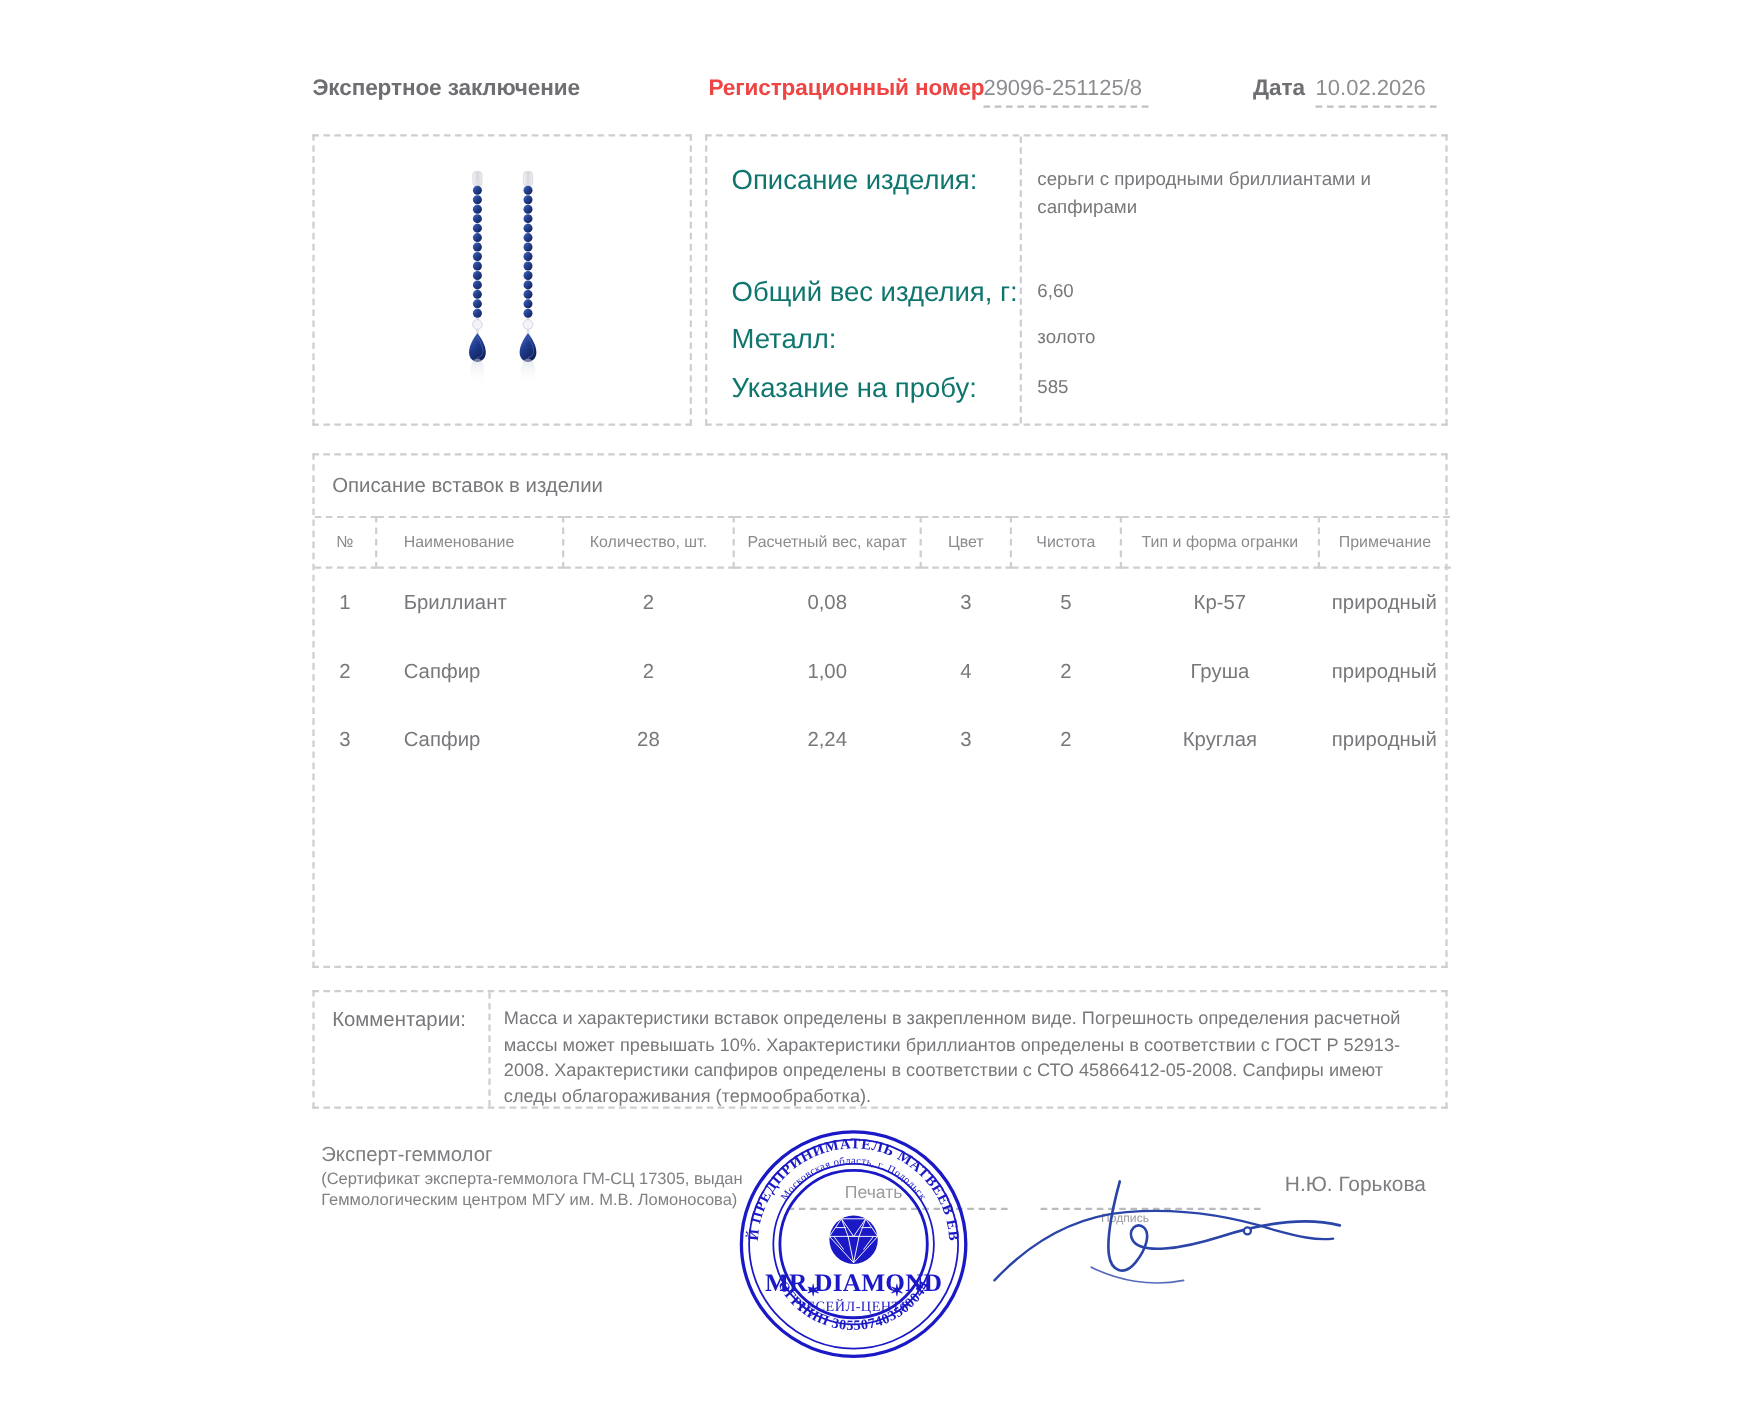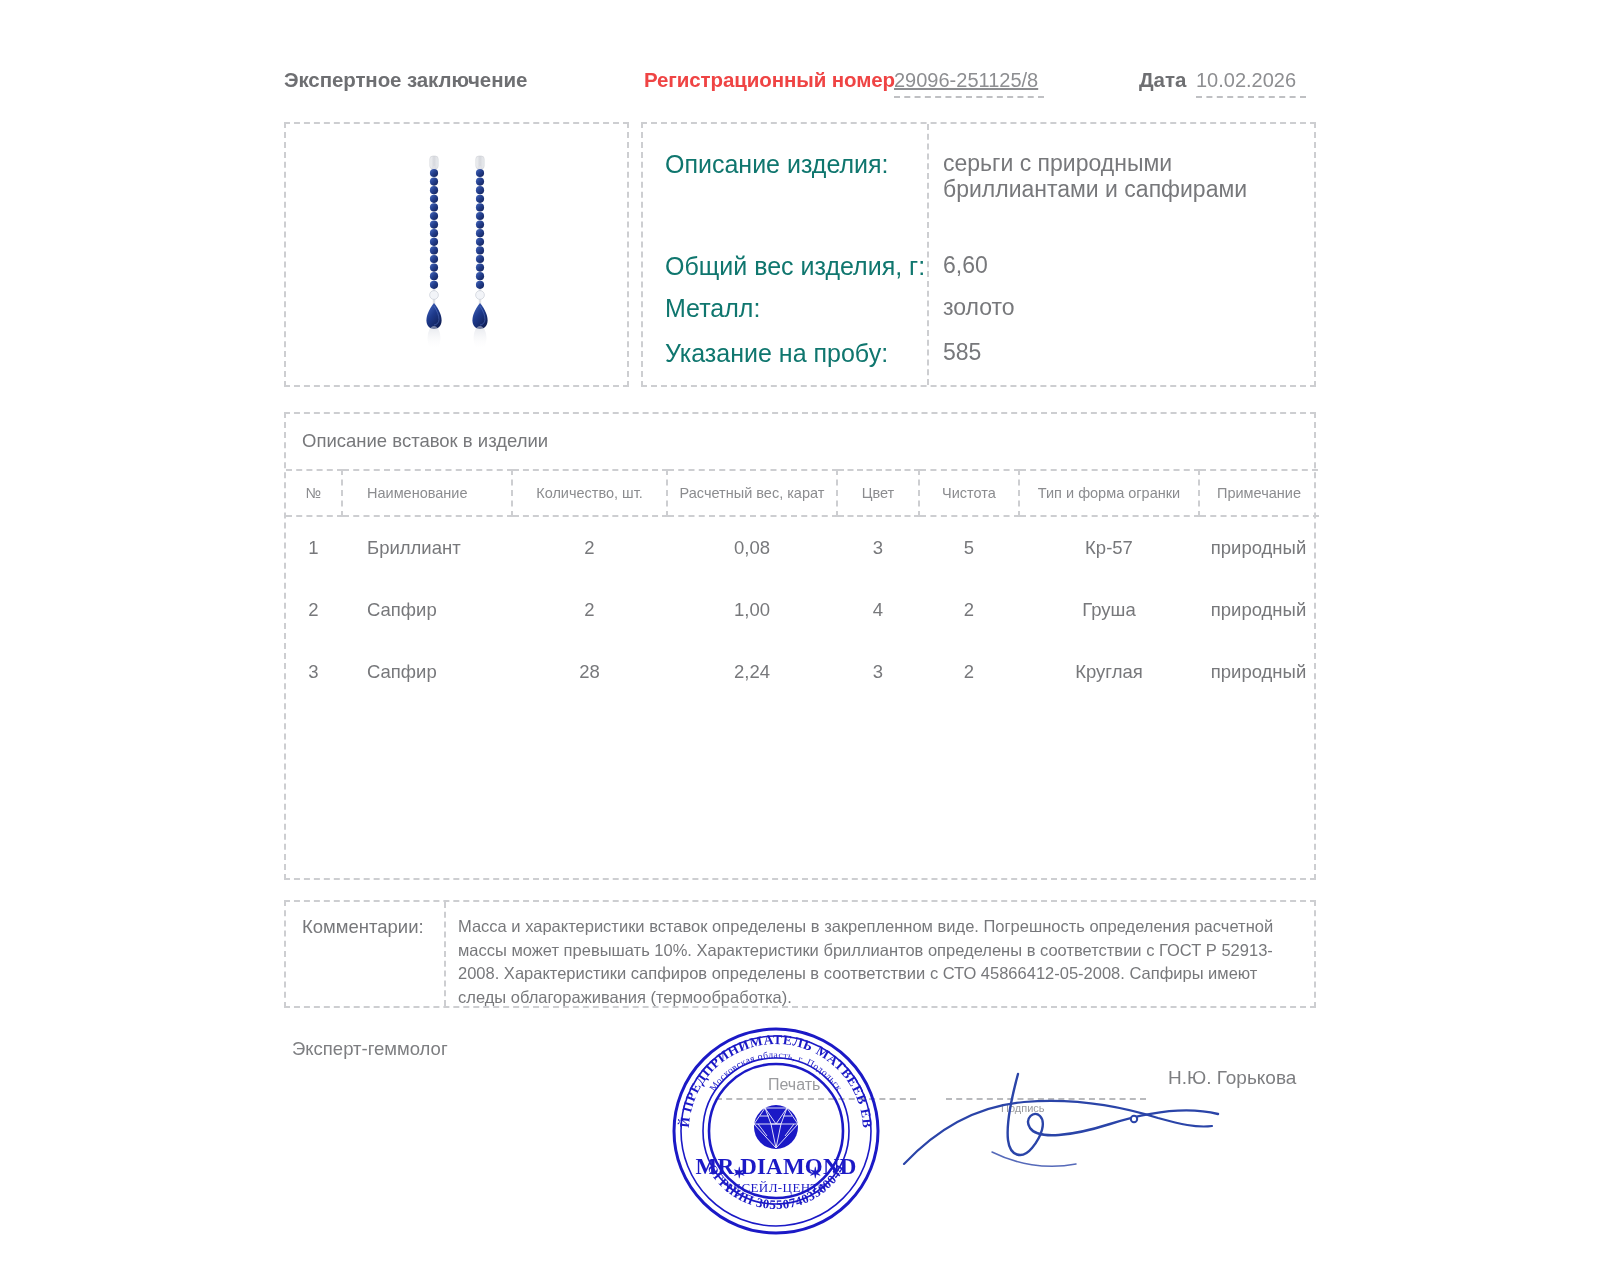--- a/index.html
+++ b/index.html
@@ -49,21 +49,20 @@
     letter-spacing: -0.1px;
   }
   .hdr-reg-value {
     position: absolute;
     left: 610px; top: 7px;
     font-size: 20px;
     color: #8d8e91;
     border-bottom: 2px dashed #bfc0c3;
     padding-bottom: 4px;
     min-width: 150px;
-    text-decoration: underline;
   }
   .hdr-date-label {
     position: absolute;
     left: 855px; top: 6px;
     font-size: 20.5px;
     font-weight: bold;
     color: #6e6f72;
   }
   .hdr-date-value {
     position: absolute;
@@ -117,21 +116,21 @@
     position: absolute;
     left: 22px;
     font-size: 25px;
     color: #0f766e;
     white-space: nowrap;
   }
   .det-value {
     position: absolute;
     left: 300px;
     width: 360px;
-    font-size: 23px;
+    font-size: 17px;
     color: #77787b;
     line-height: 26px;
   }
 
   
   .inserts-box {
     position: absolute;
     left: 268px;
     top: 388px;
     width: 1032px;
@@ -442,20 +441,21 @@
     </table>
   </div>
 
   <div class="comments-box">
     <div class="comments-label">Комментарии:</div>
     <div class="comments-split"></div>
     <div class="comments-text">Масса и характеристики вставок определены в закрепленном виде. Погрешность определения расчетной массы может превышать 10%. Характеристики бриллиантов определены в соответствии с ГОСТ Р 52913-2008. Характеристики сапфиров определены в соответствии с СТО 45866412-05-2008. Сапфиры имеют следы облагораживания (термообработка).</div>
   </div>
 
   <div class="expert-title">Эксперт-геммолог</div>
+  <div class="expert-sub">(Сертификат эксперта-геммолога ГМ-СЦ 17305, выдан Геммологическим центром МГУ им. М.В. Ломоносова)</div>
 
   <div class="pechat-line"></div>
   <div class="pechat-label">Печать</div>
 
   <div class="podpis-line"></div>
   <div class="podpis-label">Подпись</div>
 
   <div class="expert-name">Н.Ю. Горькова</div>
 
   <svg class="stamp" viewBox="0 0 210 210">

